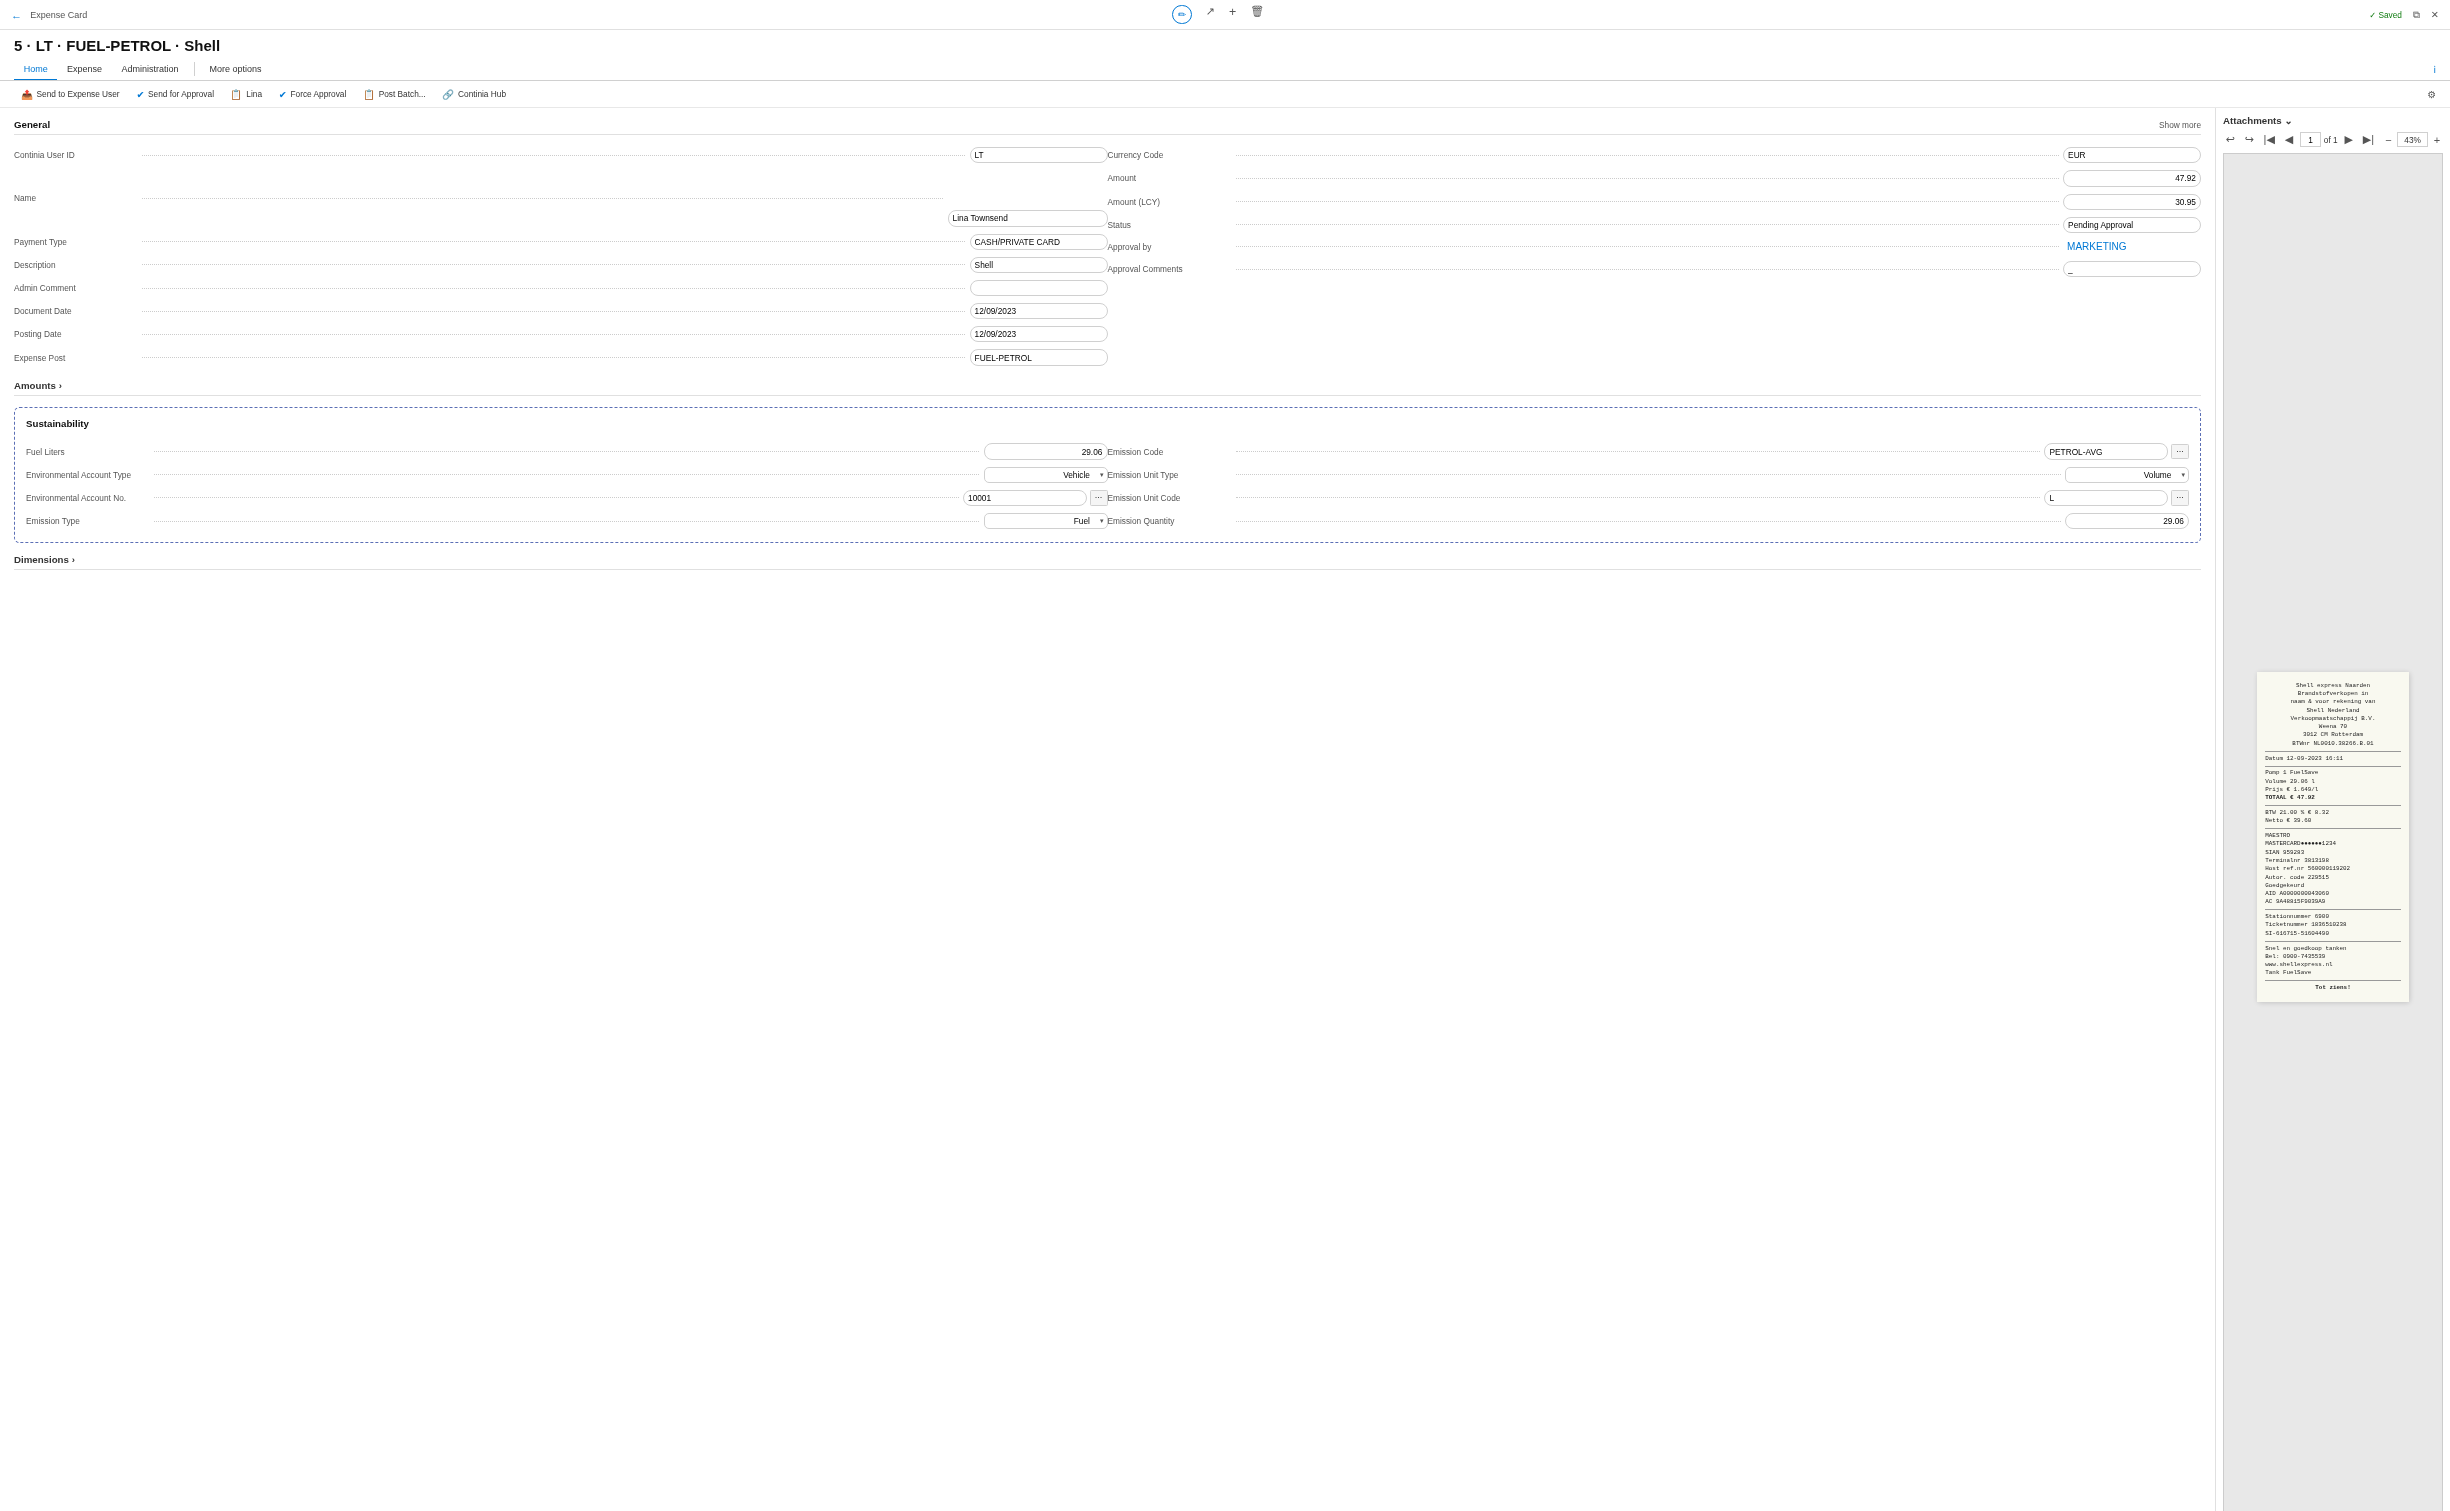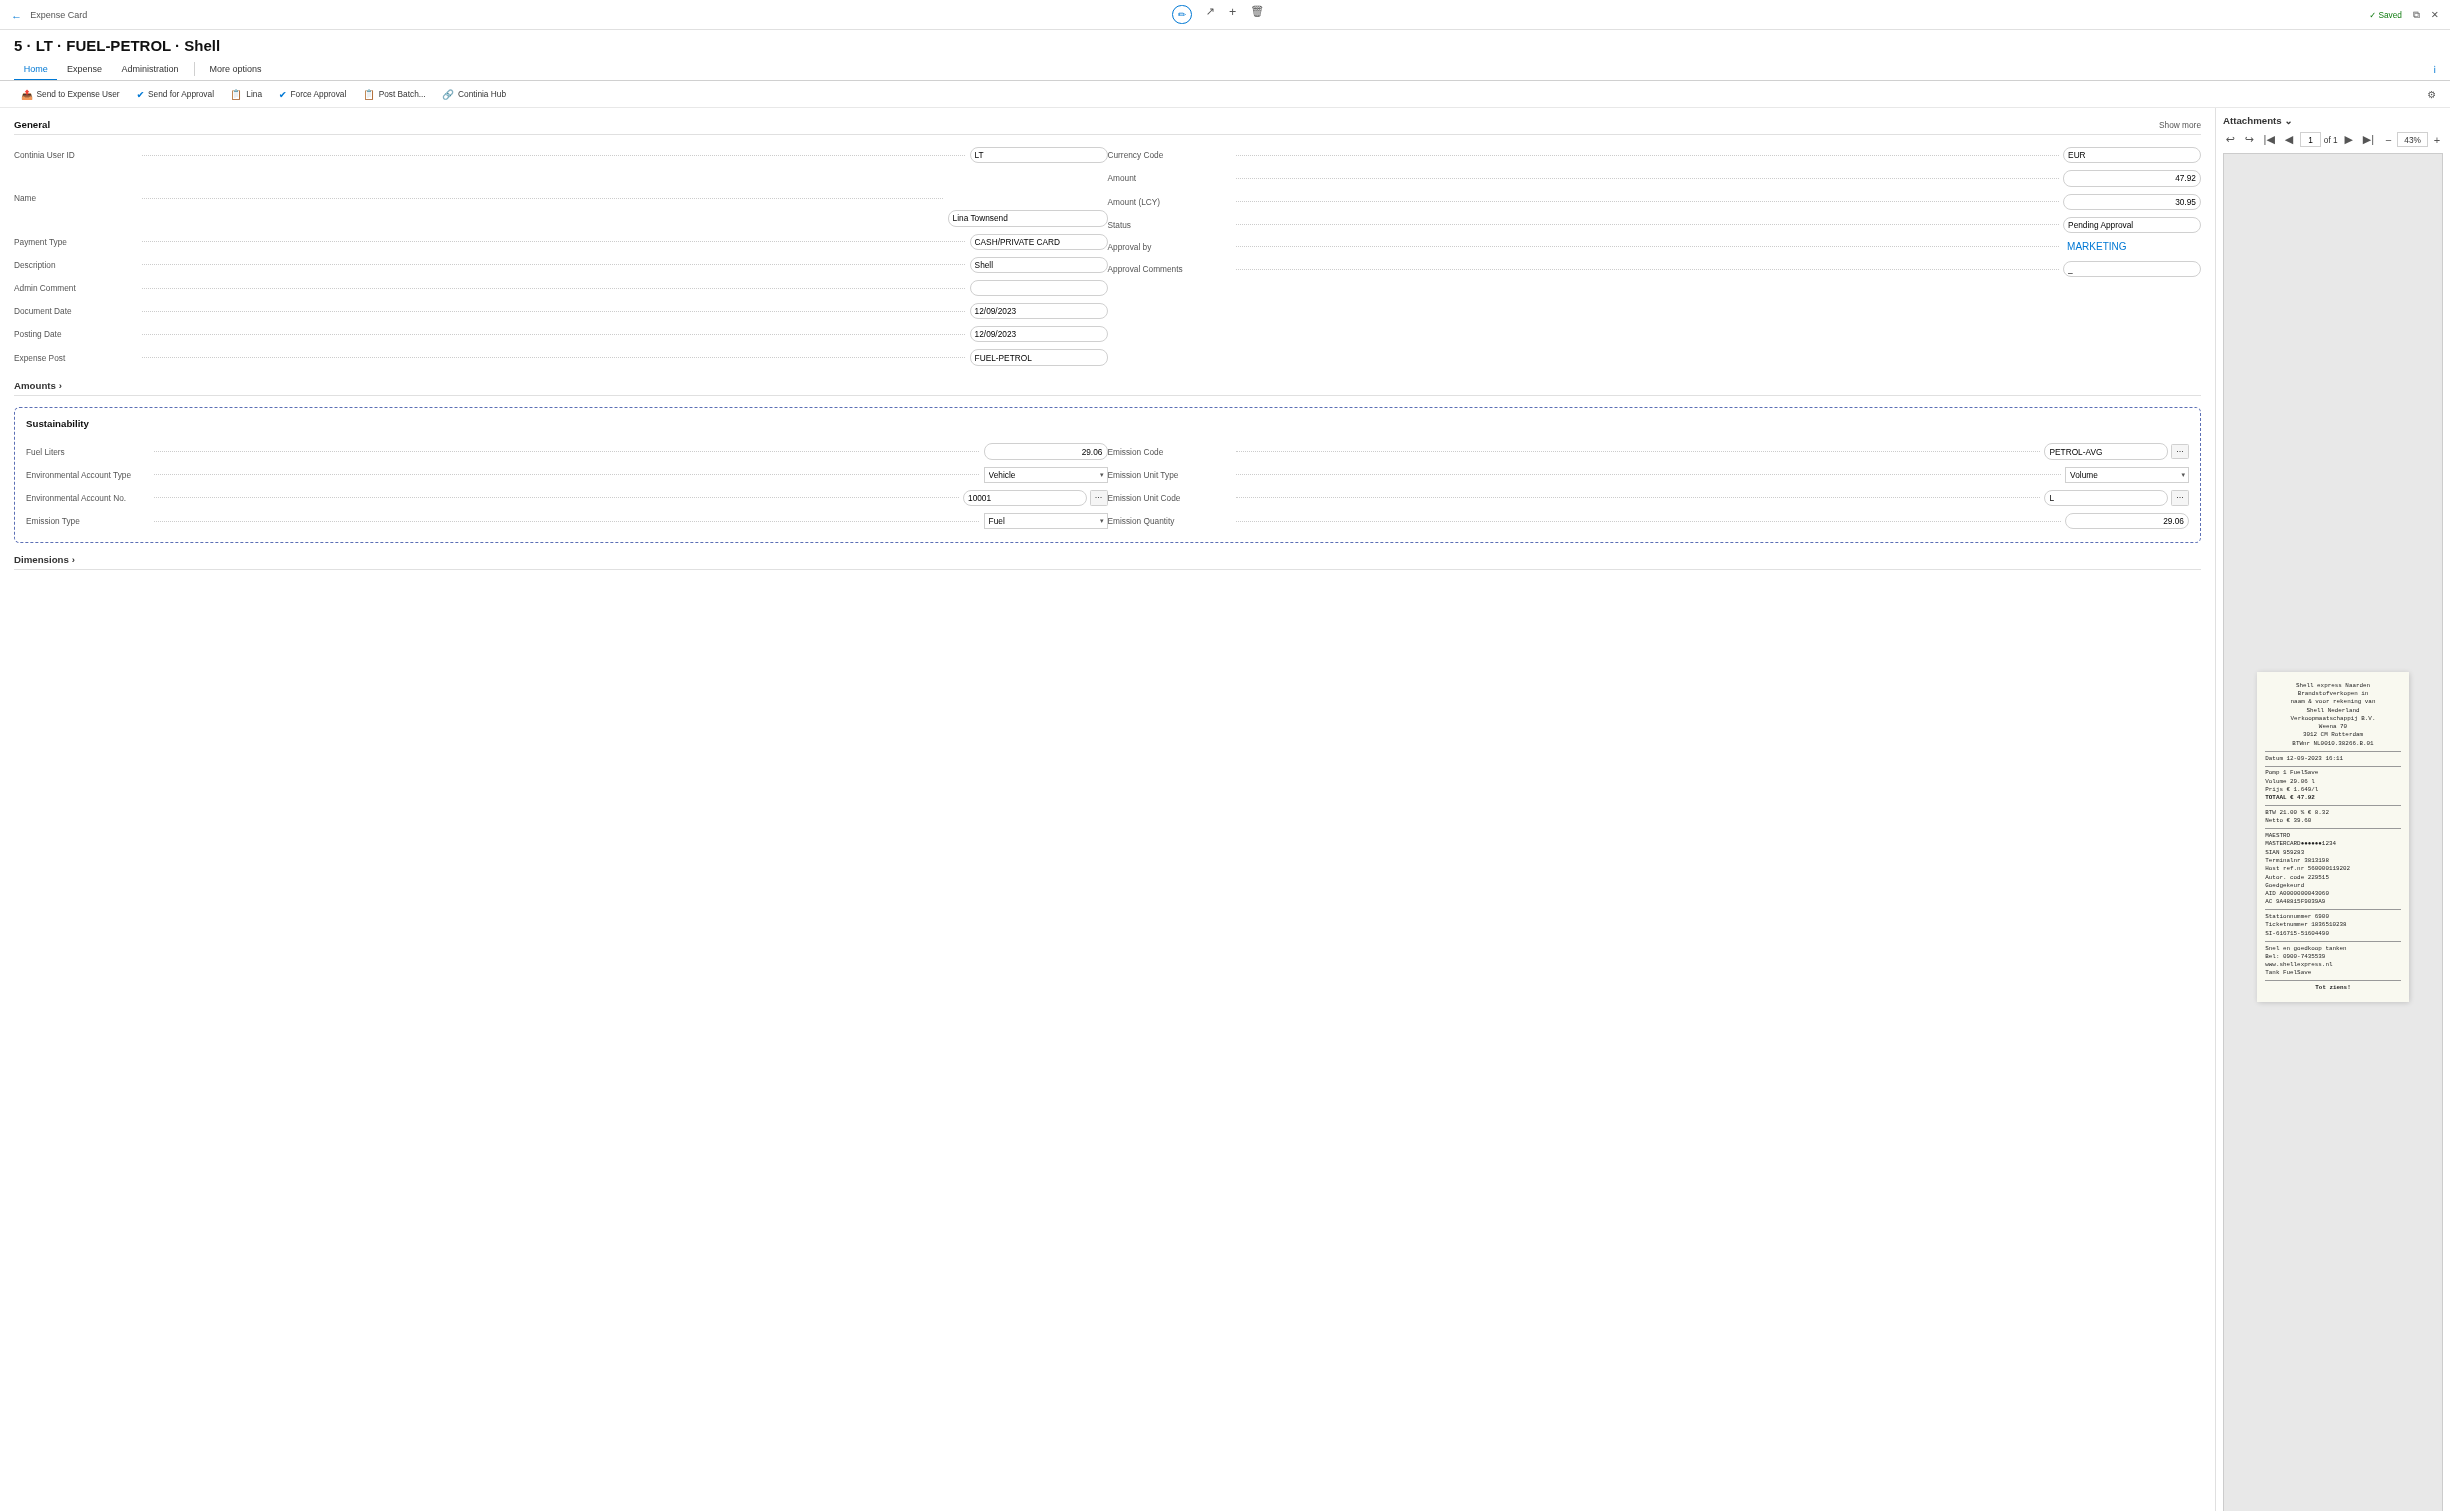--- a/index.html
+++ b/index.html
@@ -59,21 +59,21 @@
     
     .section-collapsible { margin-top: 11px; }
     .section-collapsible-header { display: flex; align-items: center; gap: 2.8px; font-size: 9.7px; font-weight: 700; cursor: pointer; margin-bottom: 5.5px; border-bottom: 0.7px solid #e0e0e0; padding-bottom: 4.1px; }
     
     
     .sustainability-box { border: 1.4px dashed #5b6fb5; border-radius: 5.5px; padding: 9.7px 11px; margin-top: 11px; }
     .sustainability-title { font-size: 9.7px; font-weight: 600; margin-bottom: 11px; color: #111; }
     
     
     .input-field { border: 0.7px solid #d0d0d0; background: #fff; padding: 2.1px 4.1px; font-size: 8.3px; border-radius: 8px; min-width: 124px; }
-    .select-field { border: 0.7px solid #d0d0d0; background: #fff; padding: 2.1px 16.6px 2.1px 4.1px; font-size: 8.3px; border-radius: 0; min-width: 124px; appearance: none; cursor: pointer; }
+    .select-field { border: 0.7px solid #d0d0d0; background: #fff; padding: 2.1px 16.6px 2.1px 4.1px; font-size: 8.3px; border-radius: 5px; min-width: 124px; appearance: none; cursor: pointer; text-align: right; }
     .select-wrapper { position: relative; display: inline-block; }
     .select-wrapper::after { content: '▾'; position: absolute; right: 4.1px; top: 50%; transform: translateY(-50%); pointer-events: none; font-size: 7px; color: #555; }
     .dots-btn { margin-left: 2.8px; border: 0.7px solid #d0d0d0; background: #f5f5f5; padding: 2.1px 4.1px; font-size: 7.6px; cursor: pointer; border-radius: 1.4px; }
     
     
     .attachments-panel { width: 235px; border-left: 0.7px solid #e0e0e0; padding: 7px; display: flex; flex-direction: column; }
     .attachments-title { font-size: 9.7px; font-weight: 600; margin-bottom: 5.5px; display: flex; align-items: center; gap: 2.8px; }
     .attachment-toolbar { display: flex; align-items: center; gap: 4.1px; margin-bottom: 5.5px; }
     .att-btn { font-size: 11px; cursor: pointer; color: #555; border: none; background: none; padding: 1.4px 2.8px; }
     .page-indicator { display: flex; align-items: center; gap: 2.8px; font-size: 8.3px; }

